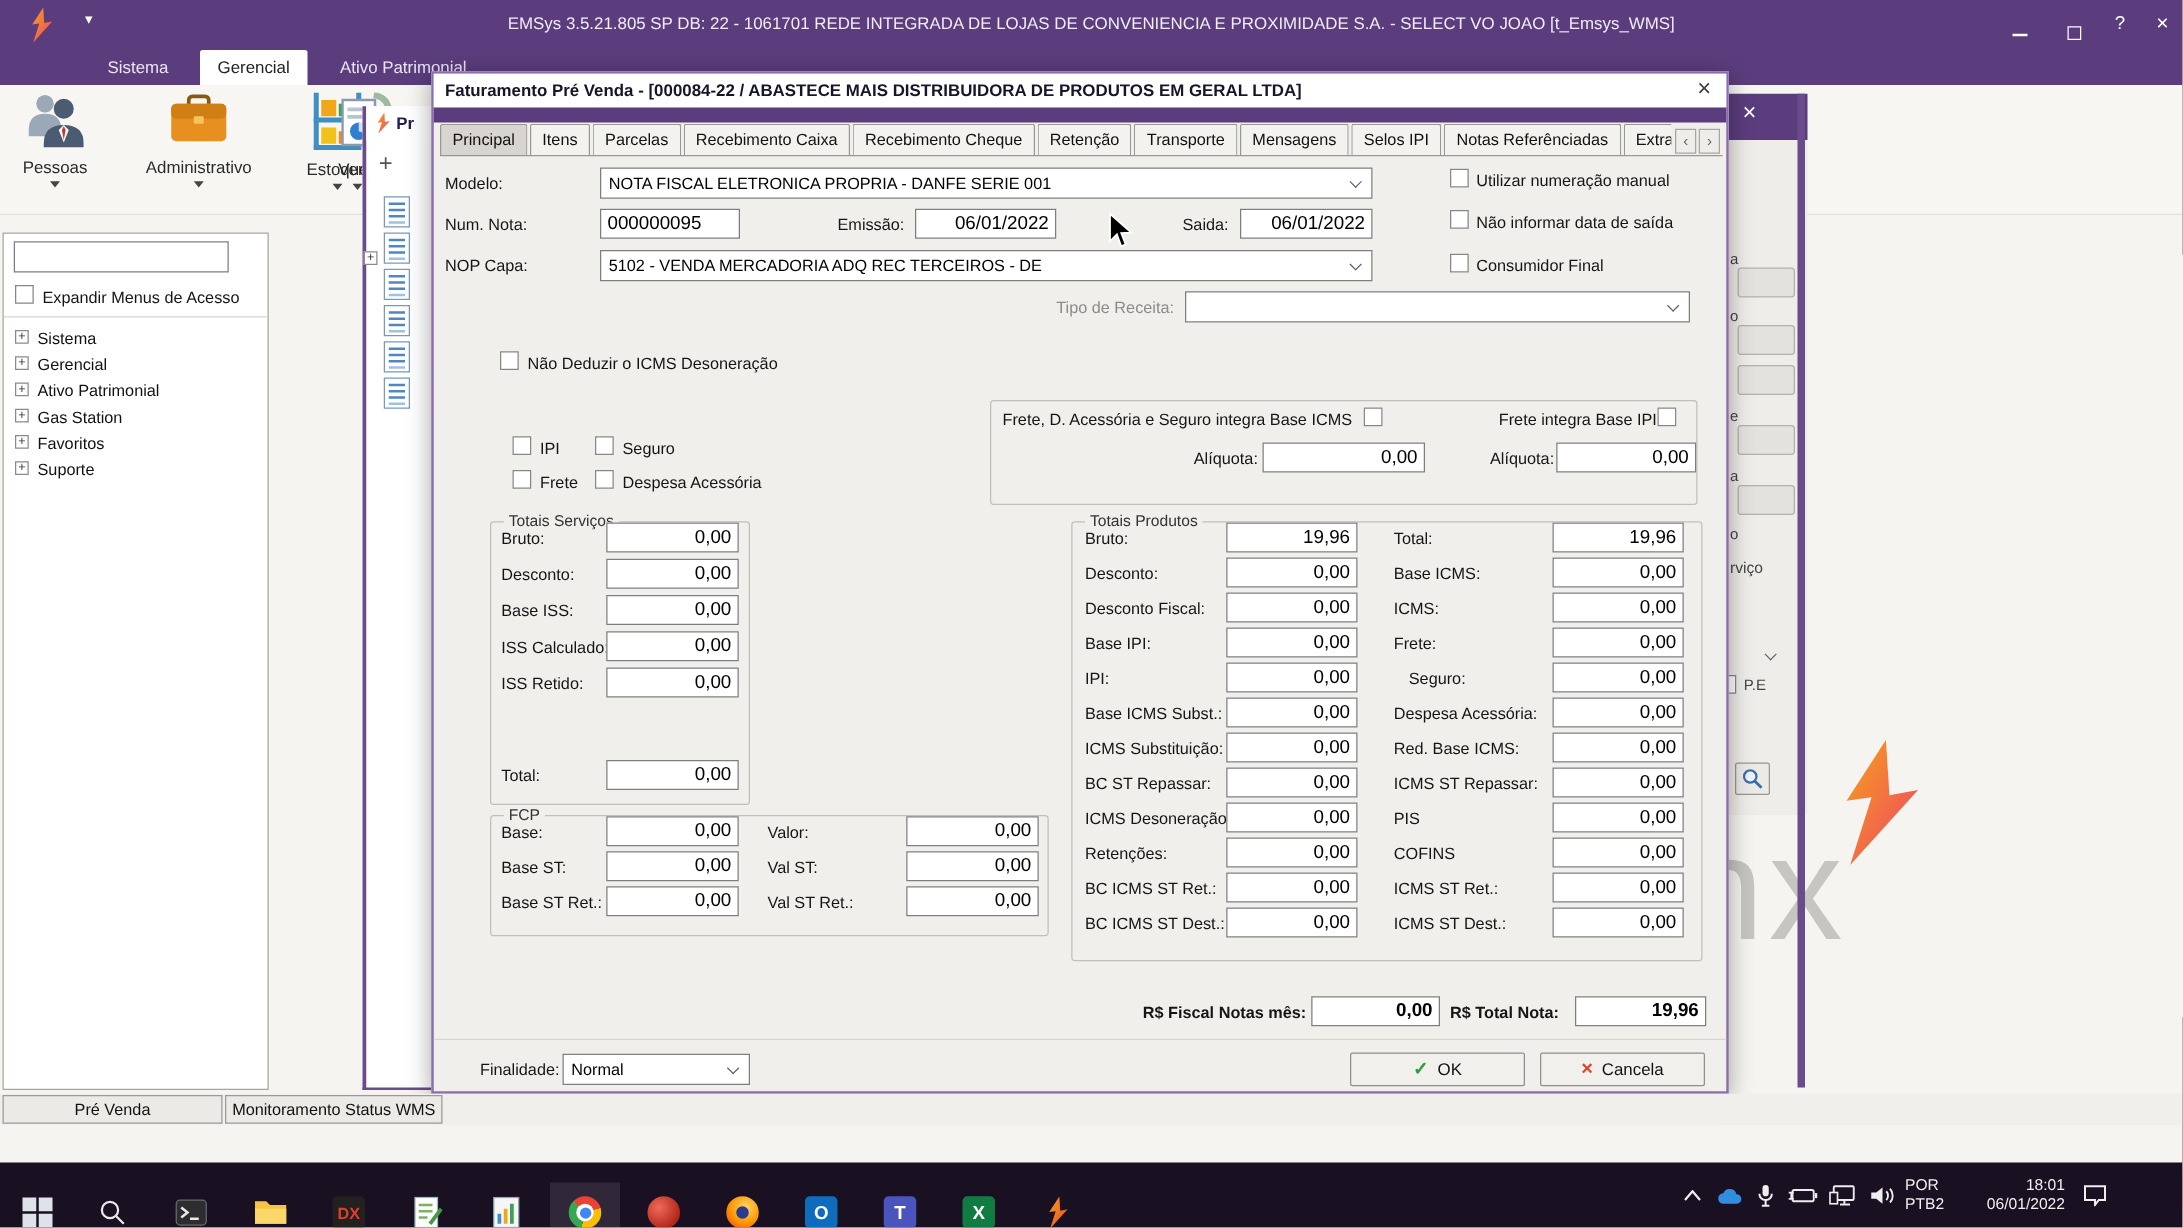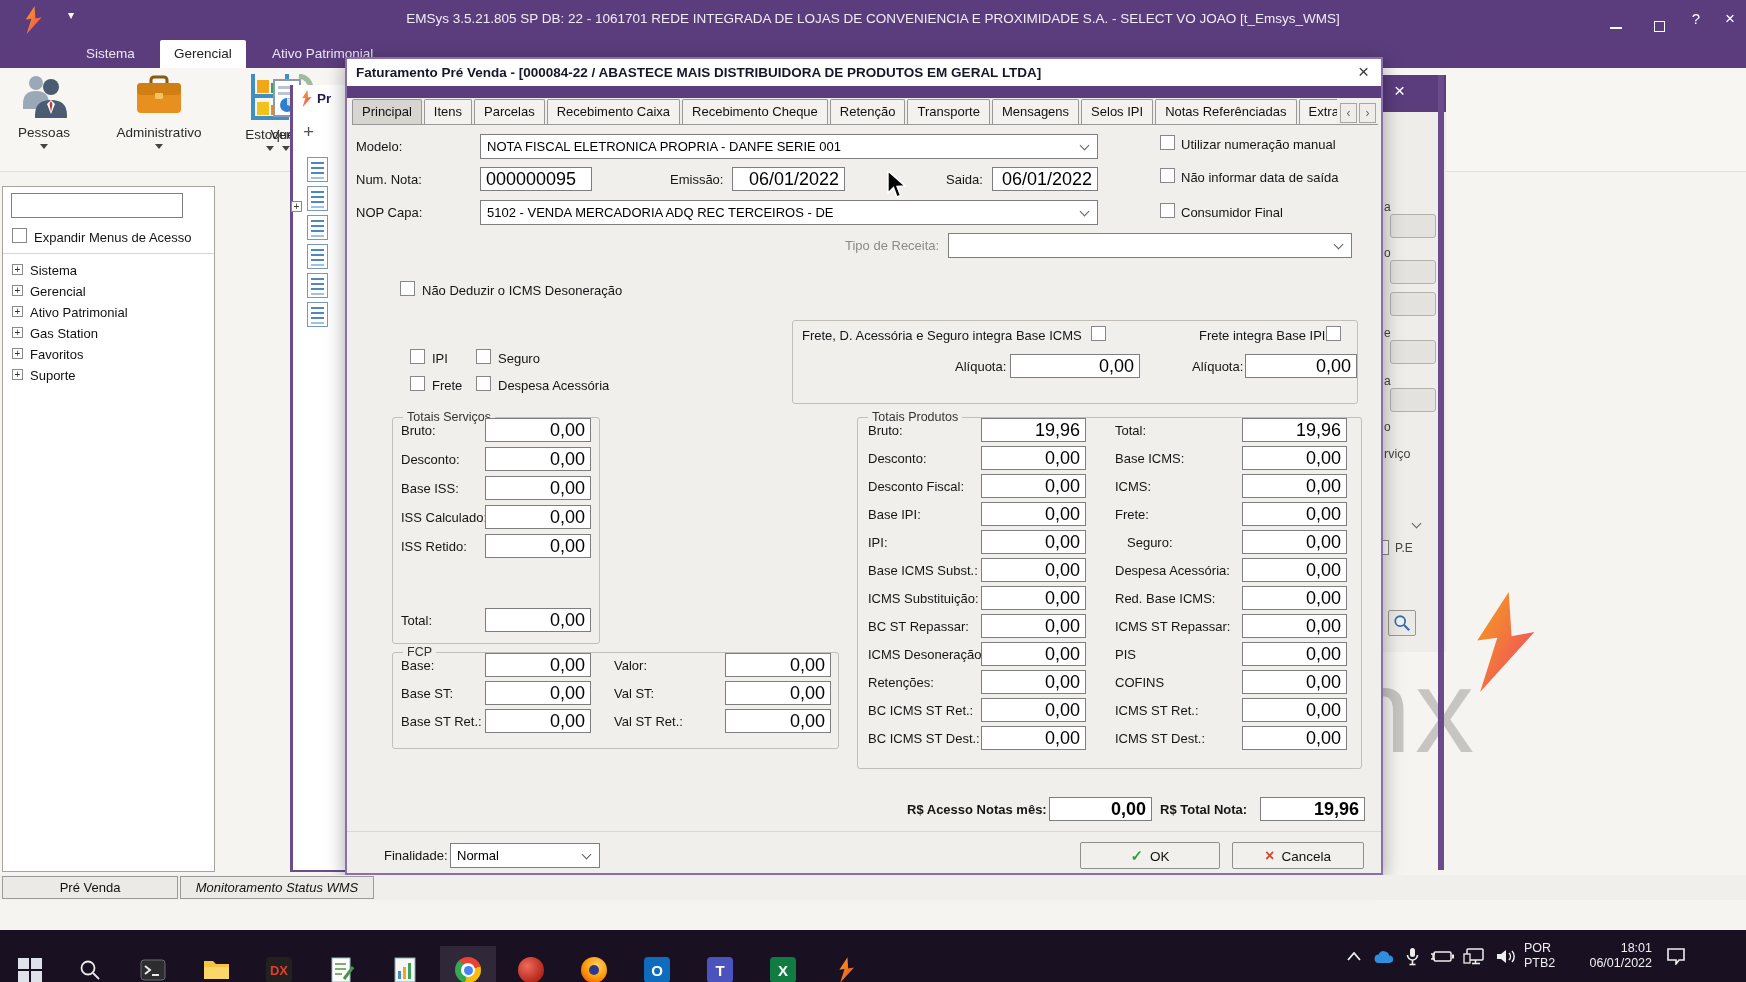--- a/index.html
+++ b/index.html
@@ -1,21 +1,21 @@
 <!DOCTYPE html>
 <html><head>
 <meta charset="utf-8">
 <style>
   *{margin:0;padding:0;box-sizing:border-box;font-family:"Liberation Sans",sans-serif;}
   body{background:#3a3a3a;}
   #screen{position:relative;width:1746px;height:982px;background:#f5f4f1;overflow:hidden;}
   .lbl{position:absolute;font-size:13px;color:#151515;white-space:nowrap;}
   .dim{color:#8b8b8b;}
   .b{font-weight:bold;}
-  .fld{position:absolute;background:#fff;border:1px solid #7e7e7e;height:24px;font-size:18px;line-height:22px;padding:0 5px;text-align:right;color:#000;}
+  .fld{position:absolute;background:#fff;border:1px solid #7e7e7e;height:24px;font-size:15px;line-height:22px;padding:0 5px;text-align:right;color:#000;}
   .fld.l{text-align:left;}
   .cbx{position:absolute;width:15px;height:15px;background:#fff;border:1px solid #878787;}
   .combo{position:absolute;height:25px;background:#fff;border:1px solid #7e7e7e;font-size:13px;line-height:23px;padding:0 26px 0 6px;white-space:nowrap;overflow:hidden;}
   .chev{position:absolute;right:9px;top:7px;width:7px;height:7px;border-right:1.6px solid #5f5f5f;border-bottom:1.6px solid #5f5f5f;transform:rotate(45deg);}
   .grp{position:absolute;border:1px solid #c3bfb8;border-radius:3px;}
   .gt{position:absolute;top:-8px;left:10px;background:#f1efec;padding:0 4px;font-size:12.5px;color:#333;white-space:nowrap;}
   
   #titlebar{position:absolute;left:0;top:0;width:1746px;height:40px;background:#5b3d7d;}
   #titlebar .title{position:absolute;left:0;right:0;top:11px;text-align:center;color:#f1ecf7;font-size:13.5px;}
   .winctl{position:absolute;top:8px;color:#fff;font-size:16px;width:28px;text-align:center;cursor:default;}
@@ -479,35 +479,35 @@
         </div>
           <div class="trow">
           <span class="lbl" style="left:10px;">BC ICMS ST Dest.:</span>
           <div class="fld" style="left:123px;width:105px;">0,00</div>
           <span class="lbl" style="left:257px;">ICMS ST Dest.:</span>
           <div class="fld" style="left:384px;width:105px;">0,00</div>
         </div>
         </div>
     </div>
 
-    <span class="lbl b" style="left:560px;top:743px;width:138px;text-align:right;">R$ Acesso Notas mês:</span>
+    <span class="lbl b" style="left:560px;top:743px;width:138px;text-align:right;">R$ Fiscal Notas mês:</span>
     <div class="fld b" style="left:702px;top:738px;width:103px;">0,00</div>
     <span class="lbl b" style="left:813px;top:743px;">R$ Total Nota:</span>
     <div class="fld b" style="left:913px;top:738px;width:105px;">19,96</div>
 
     <div style="position:absolute;left:0;top:772px;width:100%;height:1px;background:#d9d6d0;"></div>
     <span class="lbl" style="left:37px;top:789px;">Finalidade:</span>
     <div class="combo" style="left:103px;top:784px;width:150px;"><span>Normal</span><span class="chev"></span></div>
     <div class="btn" style="left:733px;top:783px;width:140px;"><span class="okglyph">✓</span><span>OK</span></div>
     <div class="btn" style="left:885px;top:783px;width:132px;"><span class="xglyph">×</span><span>Cancela</span></div>
   </div>
 
   <div id="bottombar">
     <div class="btab" style="left:2px;width:176px;">Pré Venda</div>
-    <div class="btab" style="left:180px;width:194px;font-style:italic;">Monitoramento Status WMS</div>
+    <div class="btab" style="left:180px;width:174px;">Monitoramento Status WMS</div>
   </div>
   <div id="statusline">USUÁRIO: WELLINGTON.NO</div>
 
   <div id="taskbar">
     <div class="tbitem" style="left:2px;">
         <div id="winlogo">
           <span></span>
           <span></span>
           <span></span>
           <span></span>

